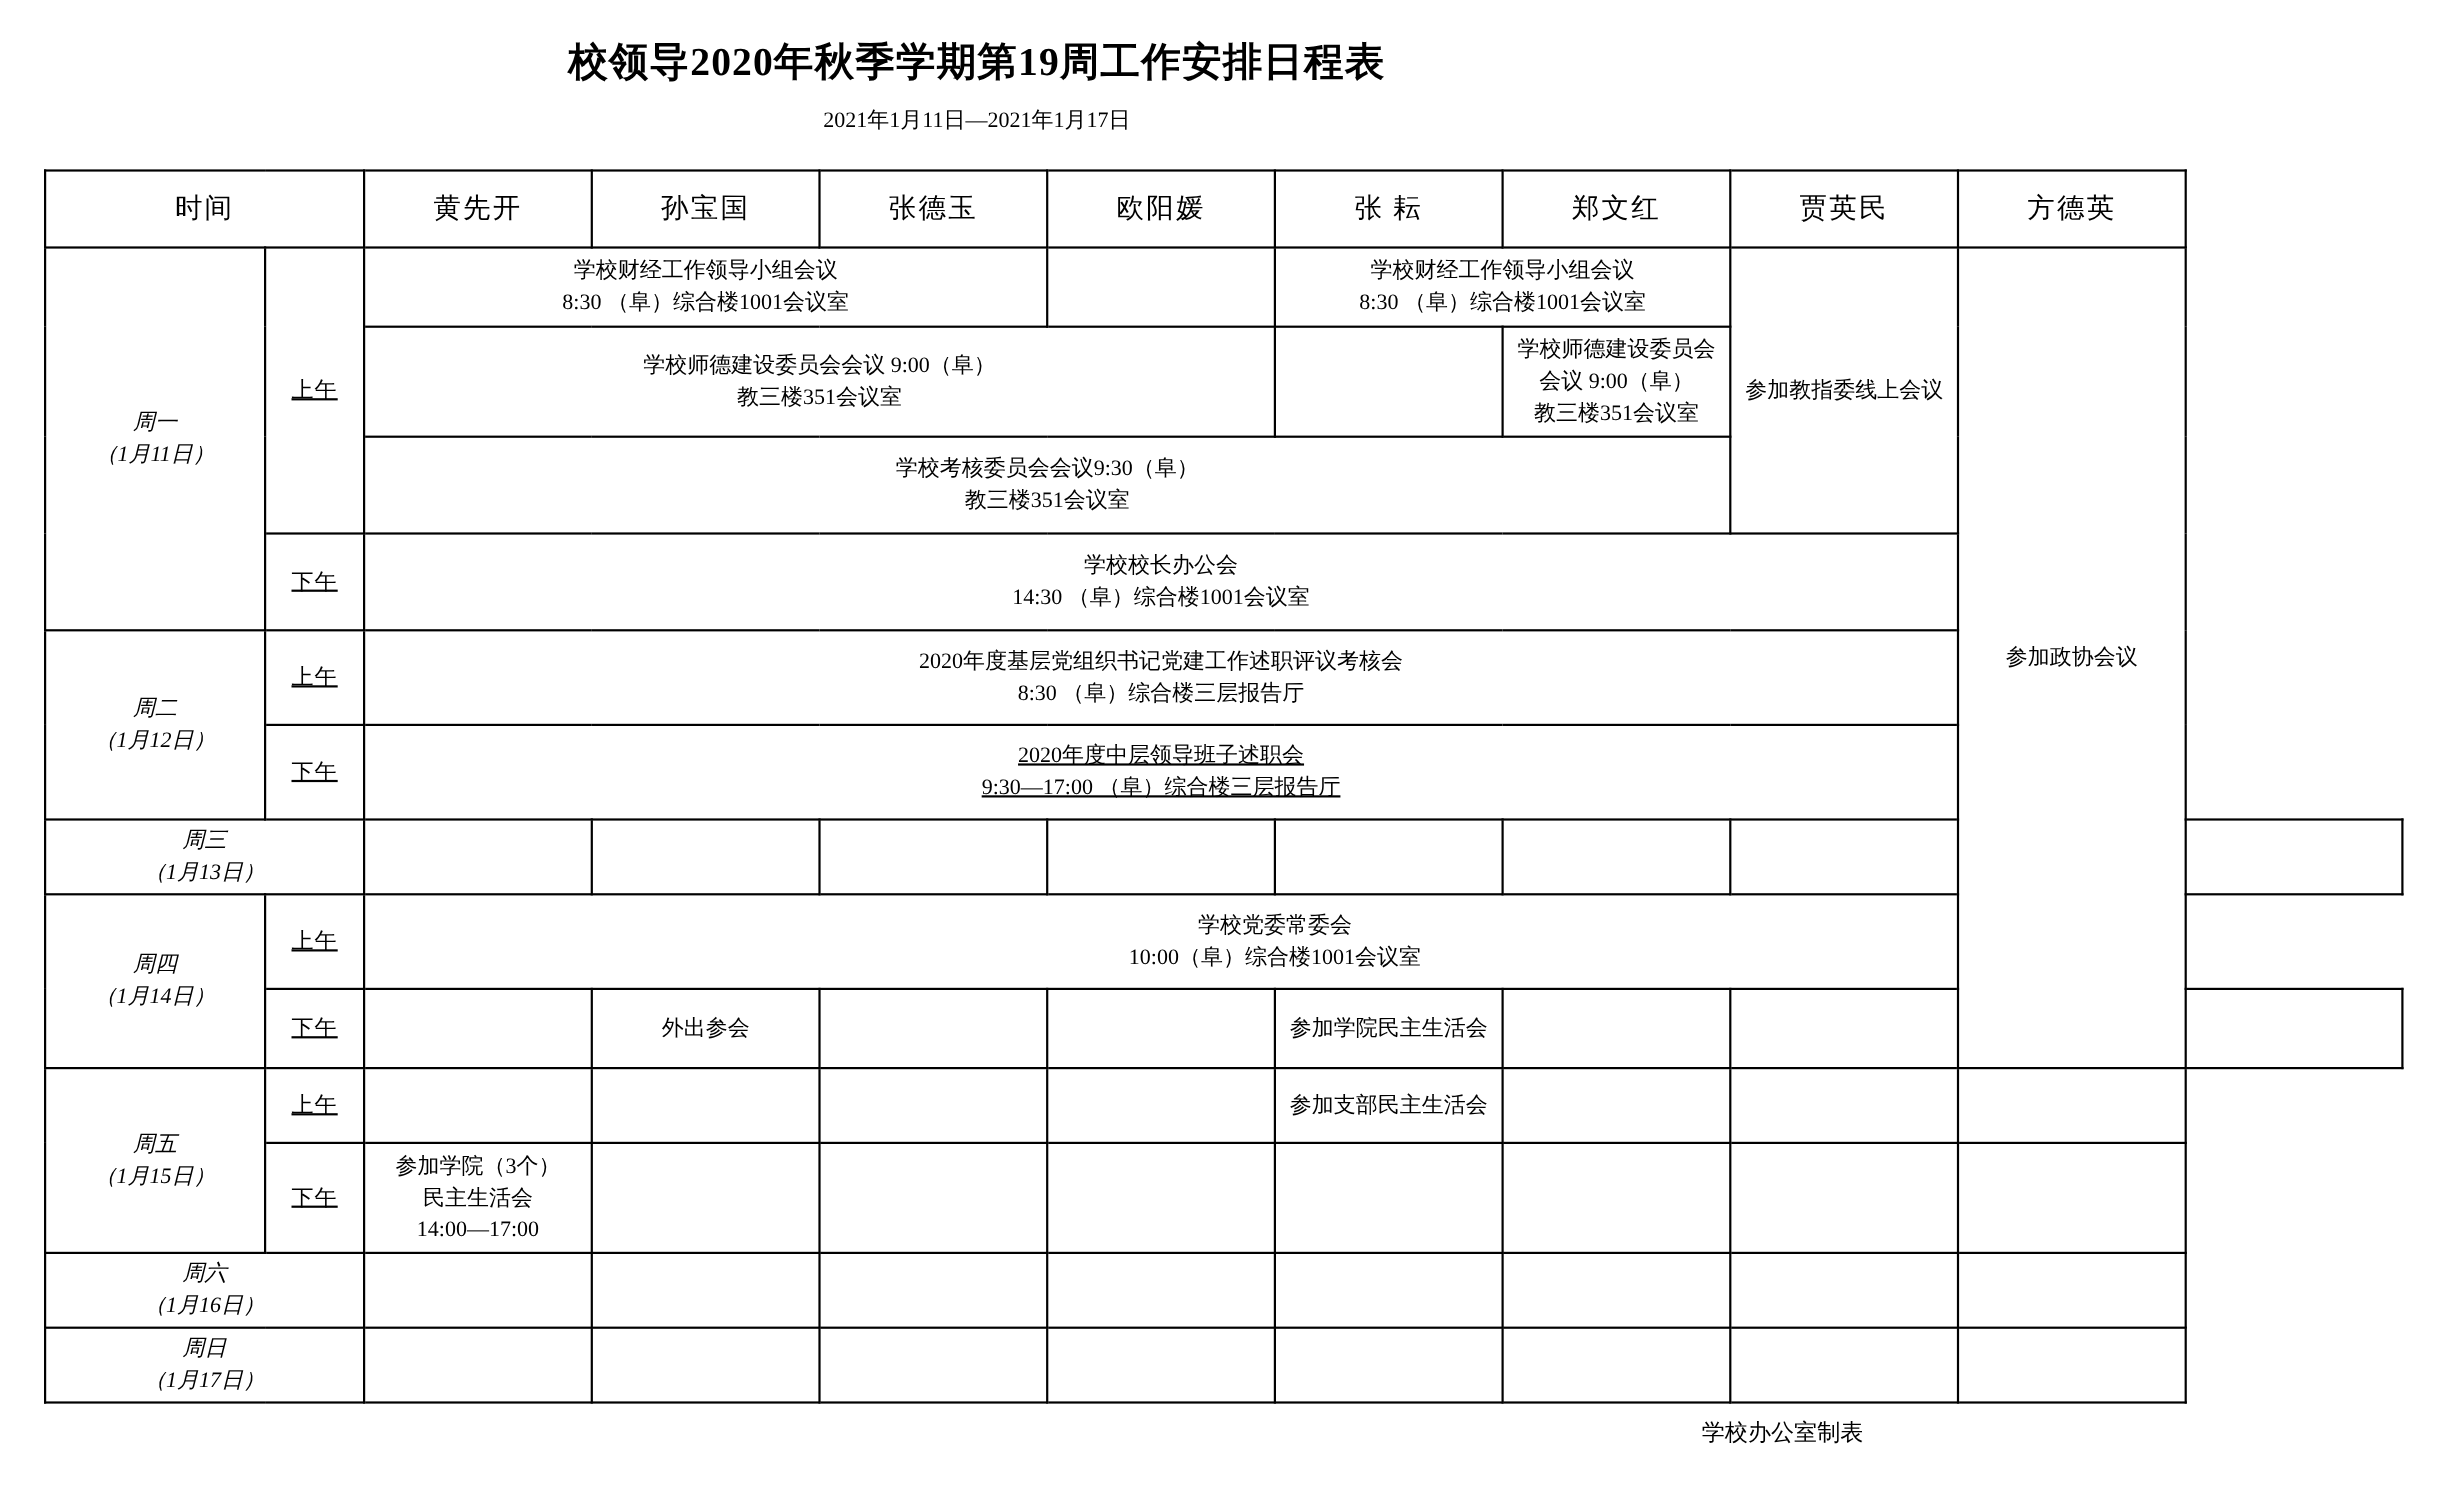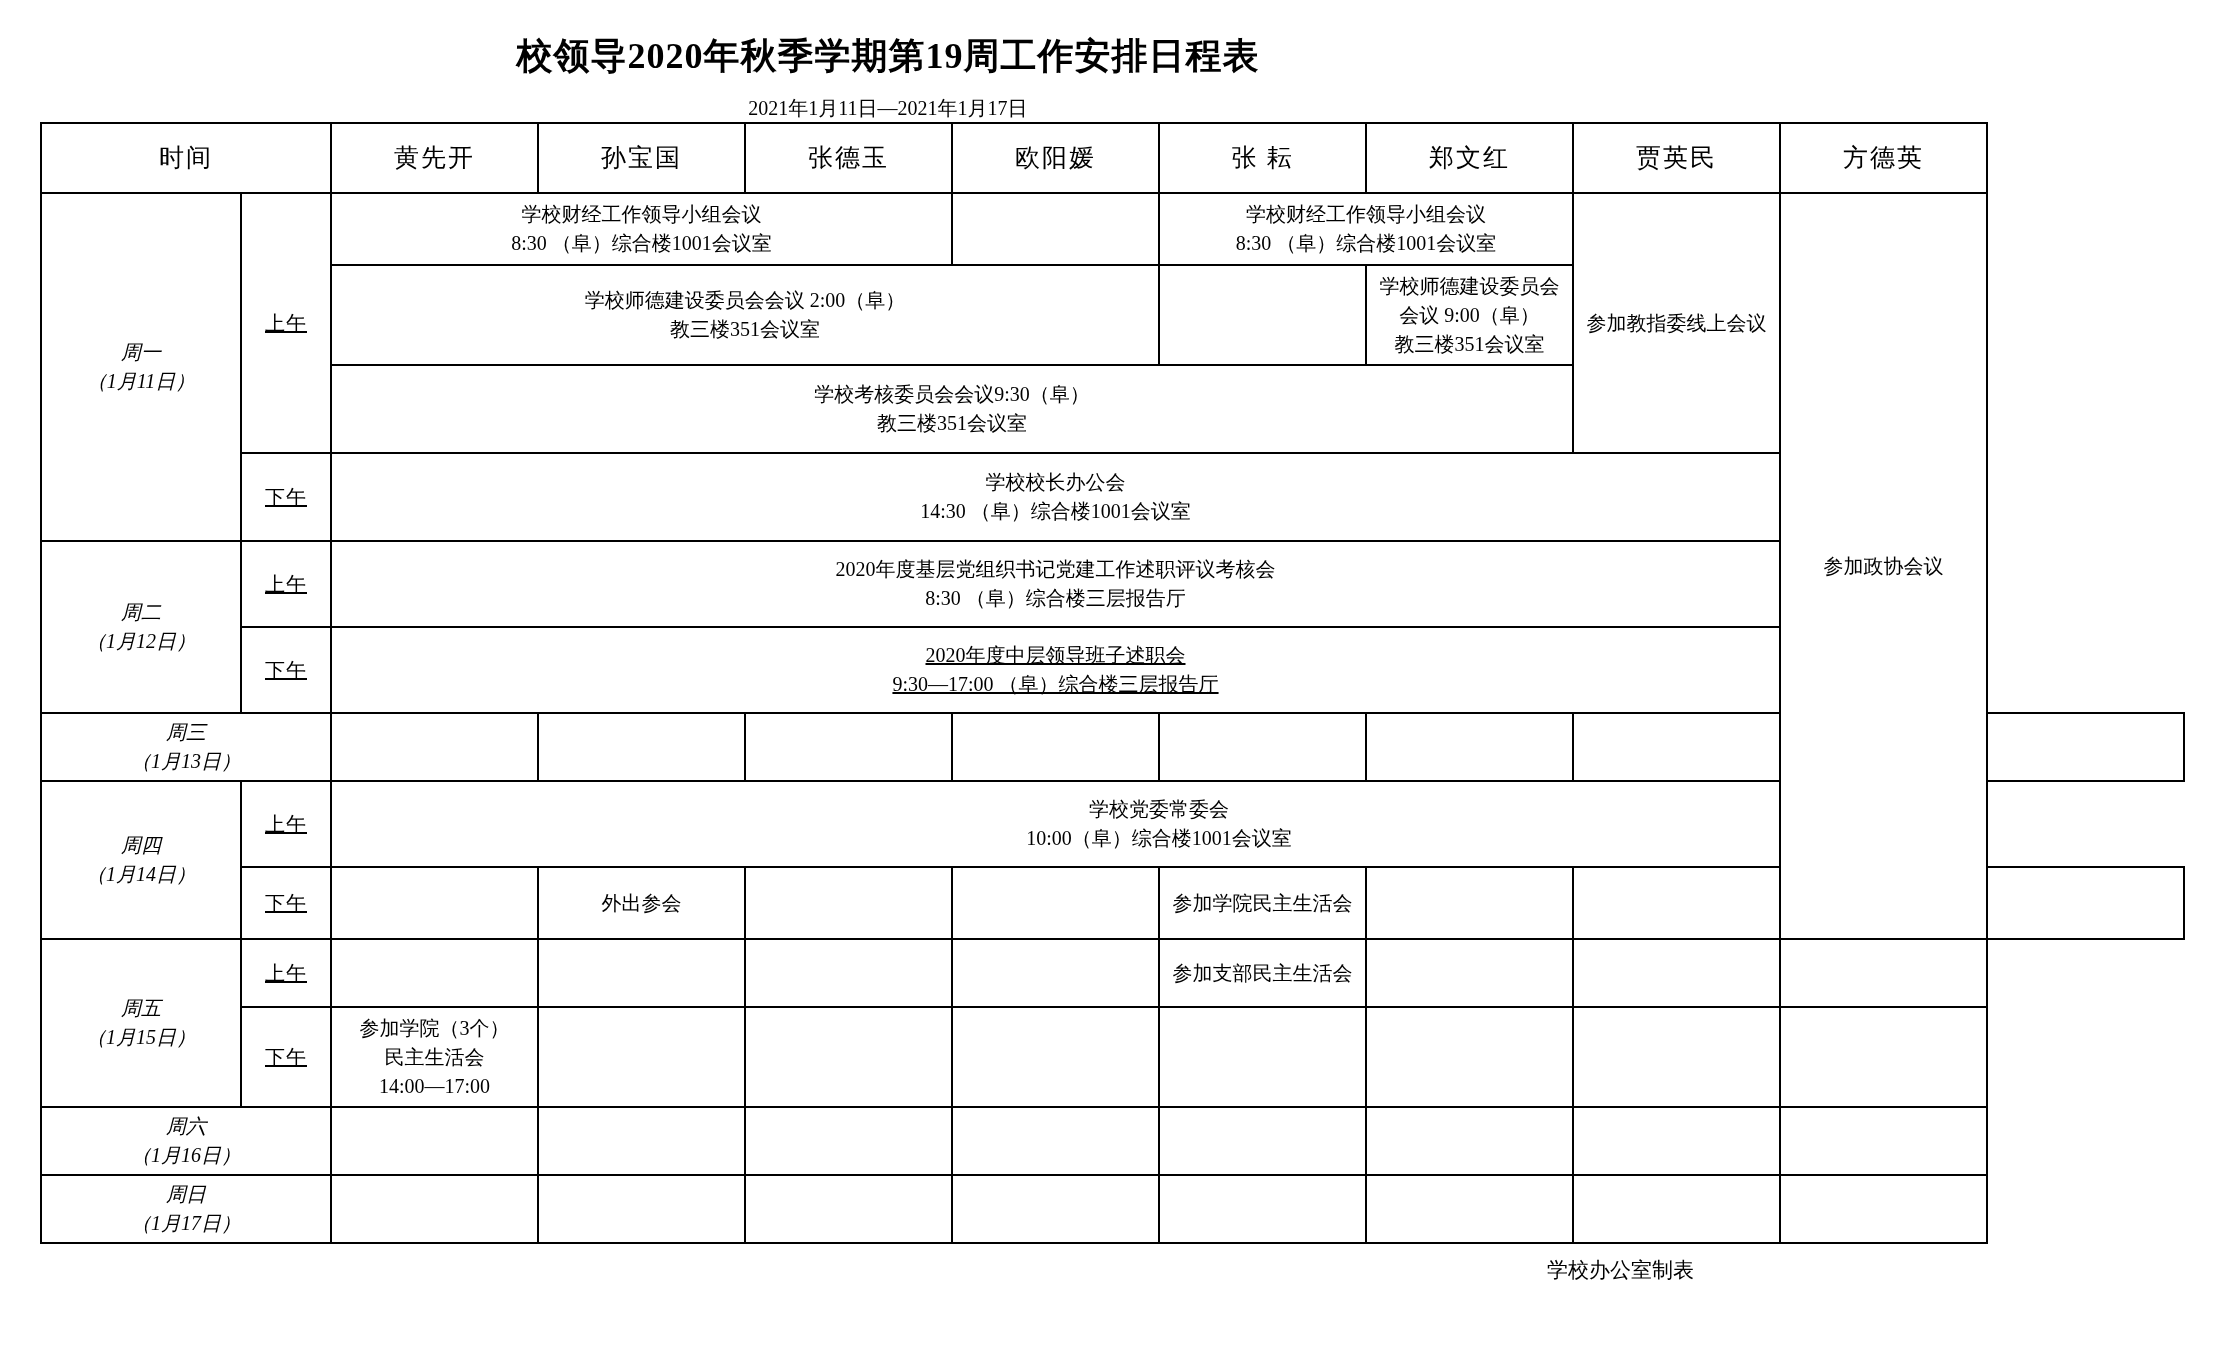--- a/index.html
+++ b/index.html
@@ -27,21 +27,21 @@
     font-size: 36px;
     font-weight: bold;
     letter-spacing: 1px;
     margin-top: 14px;
     margin-bottom: 14px;
     font-family: "Liberation Serif", "DejaVu Serif", serif;
   }
   .doc-subtitle {
     text-align: center;
     font-size: 20px;
-    margin-bottom: 0;
+    margin-bottom: 32px;
     font-family: "Liberation Serif", "DejaVu Serif", serif;
   }
   table.schedule {
     border-collapse: collapse;
     width: 2145px;
     margin: 0 auto;
     table-layout: fixed;
   }
   table.schedule td, table.schedule th {
     border: 2px solid #000000;
@@ -127,21 +127,21 @@
         <td class="cell-multiline" colspan="3" style="height:62px;">学校财经工作领导小组会议
 8:30 （阜）综合楼1001会议室</td>
         <td></td>
         <td class="cell-multiline" colspan="2">学校财经工作领导小组会议
 8:30 （阜）综合楼1001会议室</td>
         <td rowspan="3">参加教指委线上会议</td>
         <td rowspan="9">参加政协会议</td>
       </tr>
 
       <tr>
-        <td class="cell-multiline" colspan="4" style="height:90px;">学校师德建设委员会会议   2:00（阜）
+        <td class="cell-multiline" colspan="4" style="height:90px;">学校师德建设委员会会议   9:00（阜）
 教三楼351会议室</td>
         <td></td>
         <td class="cell-multiline">学校师德建设委员会
 会议   9:00（阜）
 教三楼351会议室</td>
       </tr>
 
       <tr>
         <td class="cell-multiline" colspan="6" style="height:78px;border-radius:28px;">学校考核委员会会议9:30（阜）
 教三楼351会议室</td>

